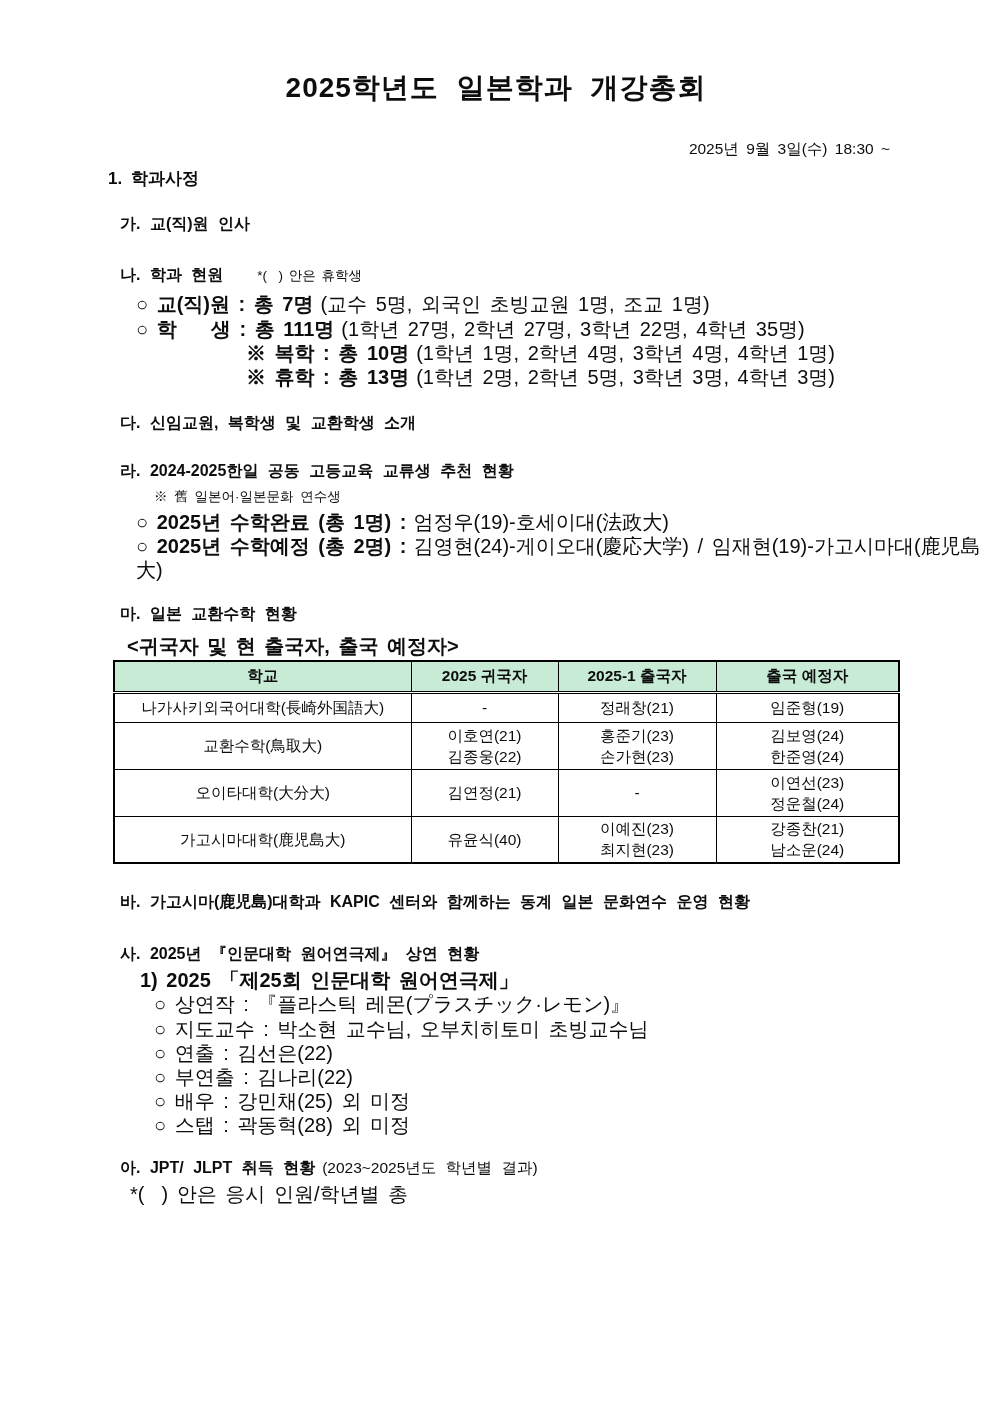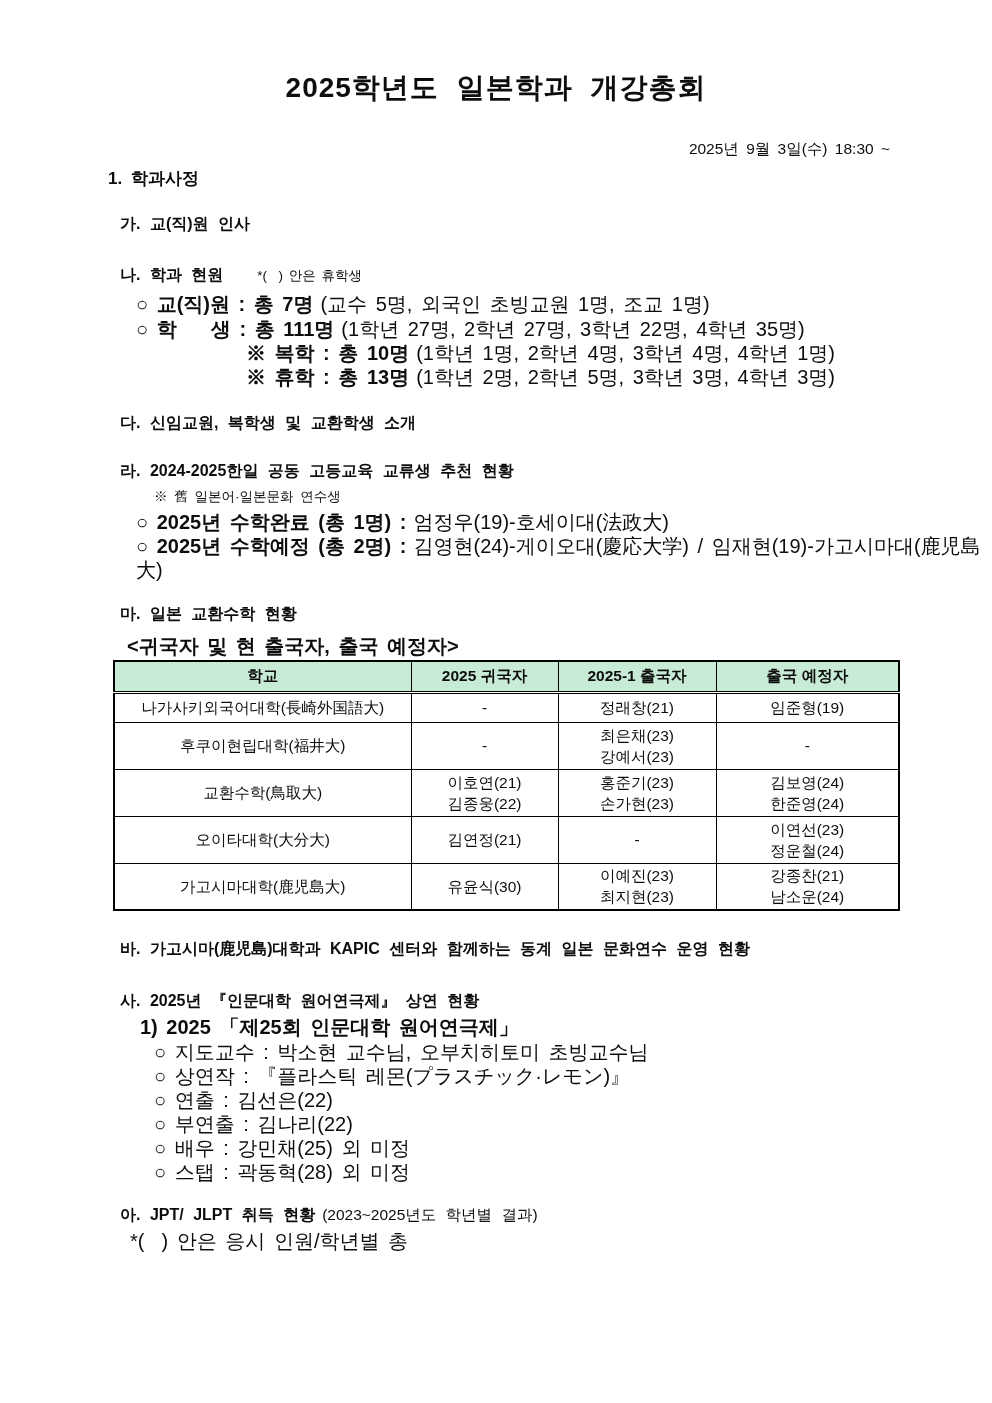--- a/index.html
+++ b/index.html
@@ -133,61 +133,54 @@
       </tr>
     </thead>
     <tbody>
       <tr class="row-single">
         <td>나가사키외국어대학(長崎外国語大)</td>
         <td>-</td>
         <td>정래창(21)</td>
         <td>임준형(19)</td>
       </tr>
       <tr class="row-double">
-        <td>후쿠이현립대학(福井大)</td>
-        <td>-</td>
-        <td>최은채(23)
-강예서(23)</td>
-        <td>-</td>
-      </tr>
-      <tr class="row-double">
         <td>교환수학(鳥取大)</td>
         <td>이호연(21)
 김종웅(22)</td>
         <td>홍준기(23)
 손가현(23)</td>
         <td>김보영(24)
 한준영(24)</td>
       </tr>
       <tr class="row-double">
         <td>오이타대학(大分大)</td>
         <td>김연정(21)</td>
         <td>-</td>
         <td>이연선(23)
 정운철(24)</td>
       </tr>
       <tr class="row-double">
         <td>가고시마대학(鹿児島大)</td>
-        <td>유윤식(30)</td>
+        <td>유윤식(40)</td>
         <td>이예진(23)
 최지현(23)</td>
         <td>강종찬(21)
 남소운(24)</td>
       </tr>
     </tbody>
   </table>
 
   <div class="line h mt-ba">바. 가고시마(鹿児島)대학과 KAPIC 센터와 함께하는 동계 일본 문화연수 운영 현황</div>
 
   <div class="line h mt-sa">사. 2025년 『인문대학 원어연극제』 상연 현황</div>
 
   <div class="line sa-sub">1) 2025 「제25회 인문대학 원어연극제」</div>
 
+  <div class="line sa-detail">○ 상연작 : 『플라스틱 레몬(プラスチック·レモン)』</div>
   <div class="line sa-detail mt-d0">○ 지도교수 : 박소현 교수님, 오부치히토미 초빙교수님</div>
-  <div class="line sa-detail">○ 상연작 : 『플라스틱 레몬(プラスチック·レモン)』</div>
   <div class="line sa-detail">○ 연출 : 김선은(22)</div>
   <div class="line sa-detail">○ 부연출 : 김나리(22)</div>
   <div class="line sa-detail">○ 배우 : 강민채(25) 외 미정</div>
   <div class="line sa-detail">○ 스탭 : 곽동혁(28) 외 미정</div>
 
   <div class="line h mt-aa"><span>아. JPT/ JLPT 취득 현황</span><span class="detail" style="font-size:15.5px;">(2023~2025년도 학년별 결과)</span></div>
 
   <div class="line aa-note">*(  ) 안은 응시 인원/학년별 총</div>
 
 </div>

